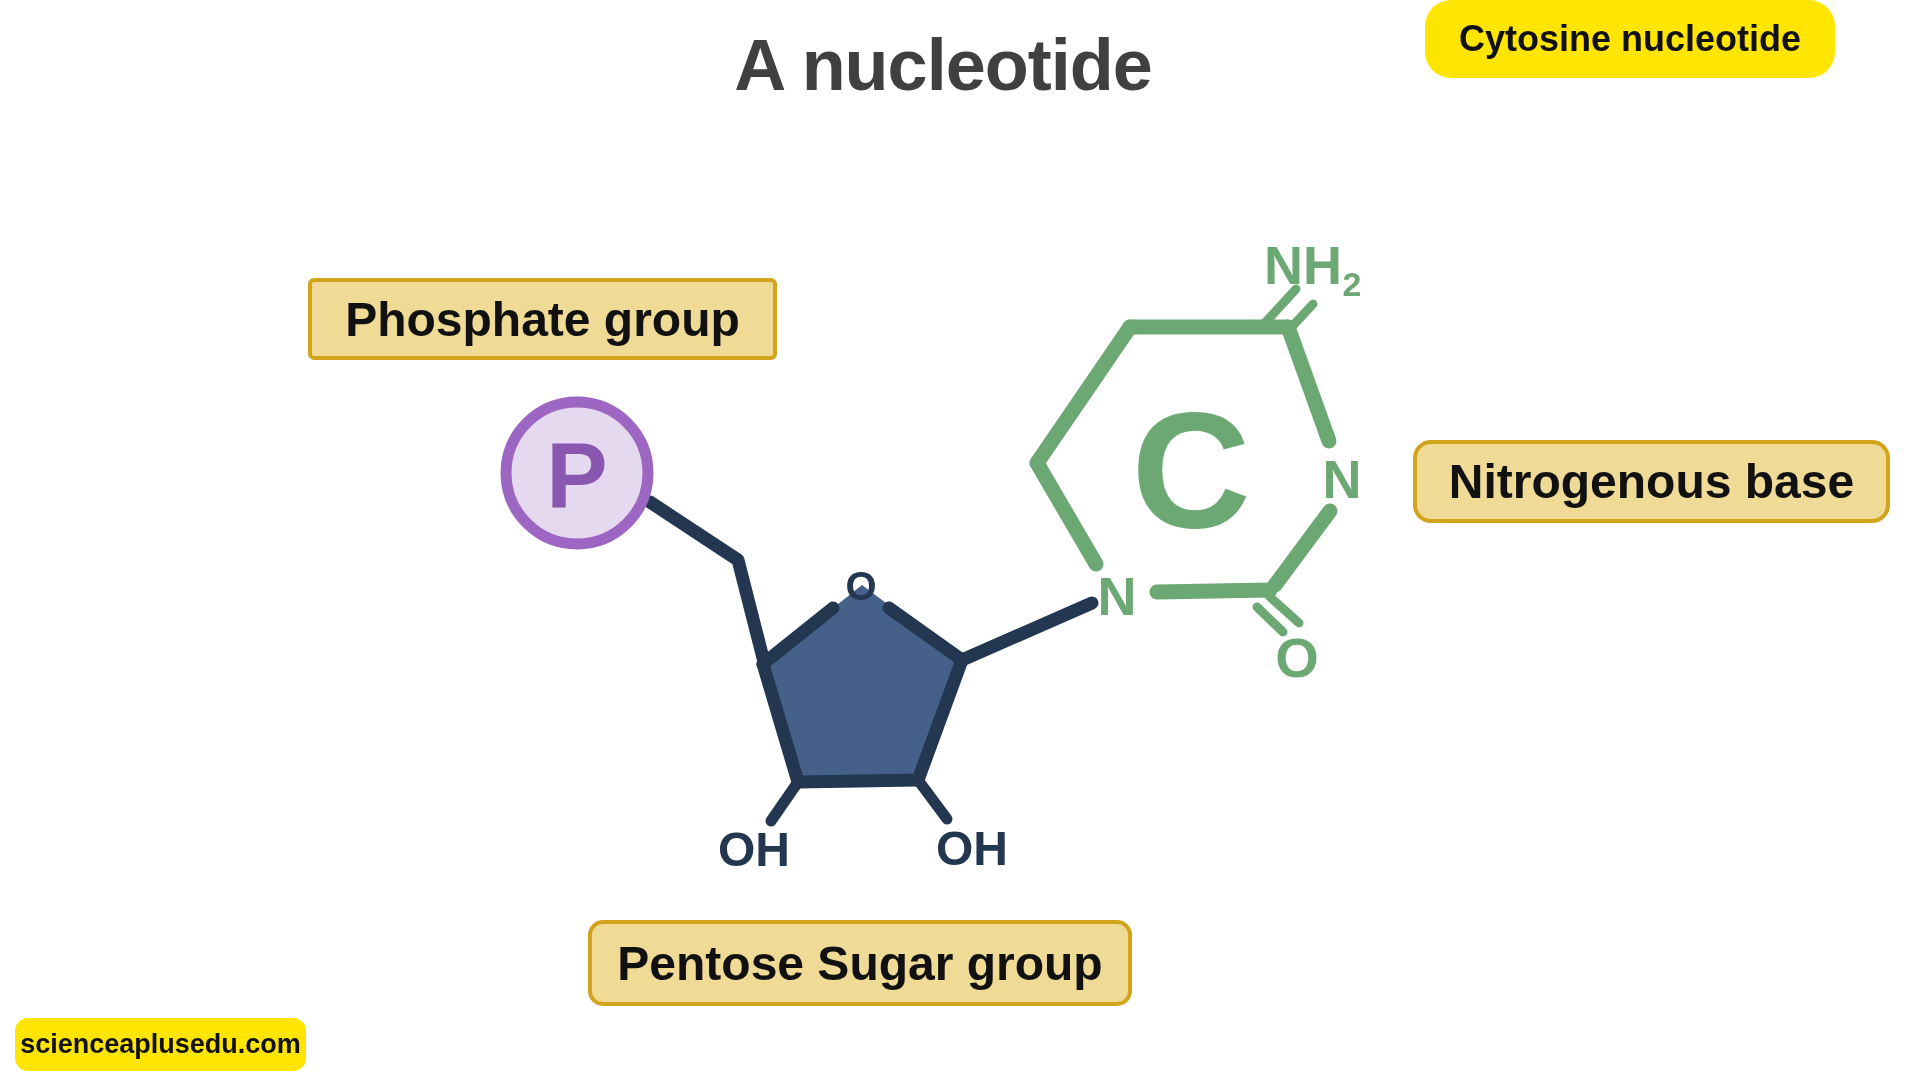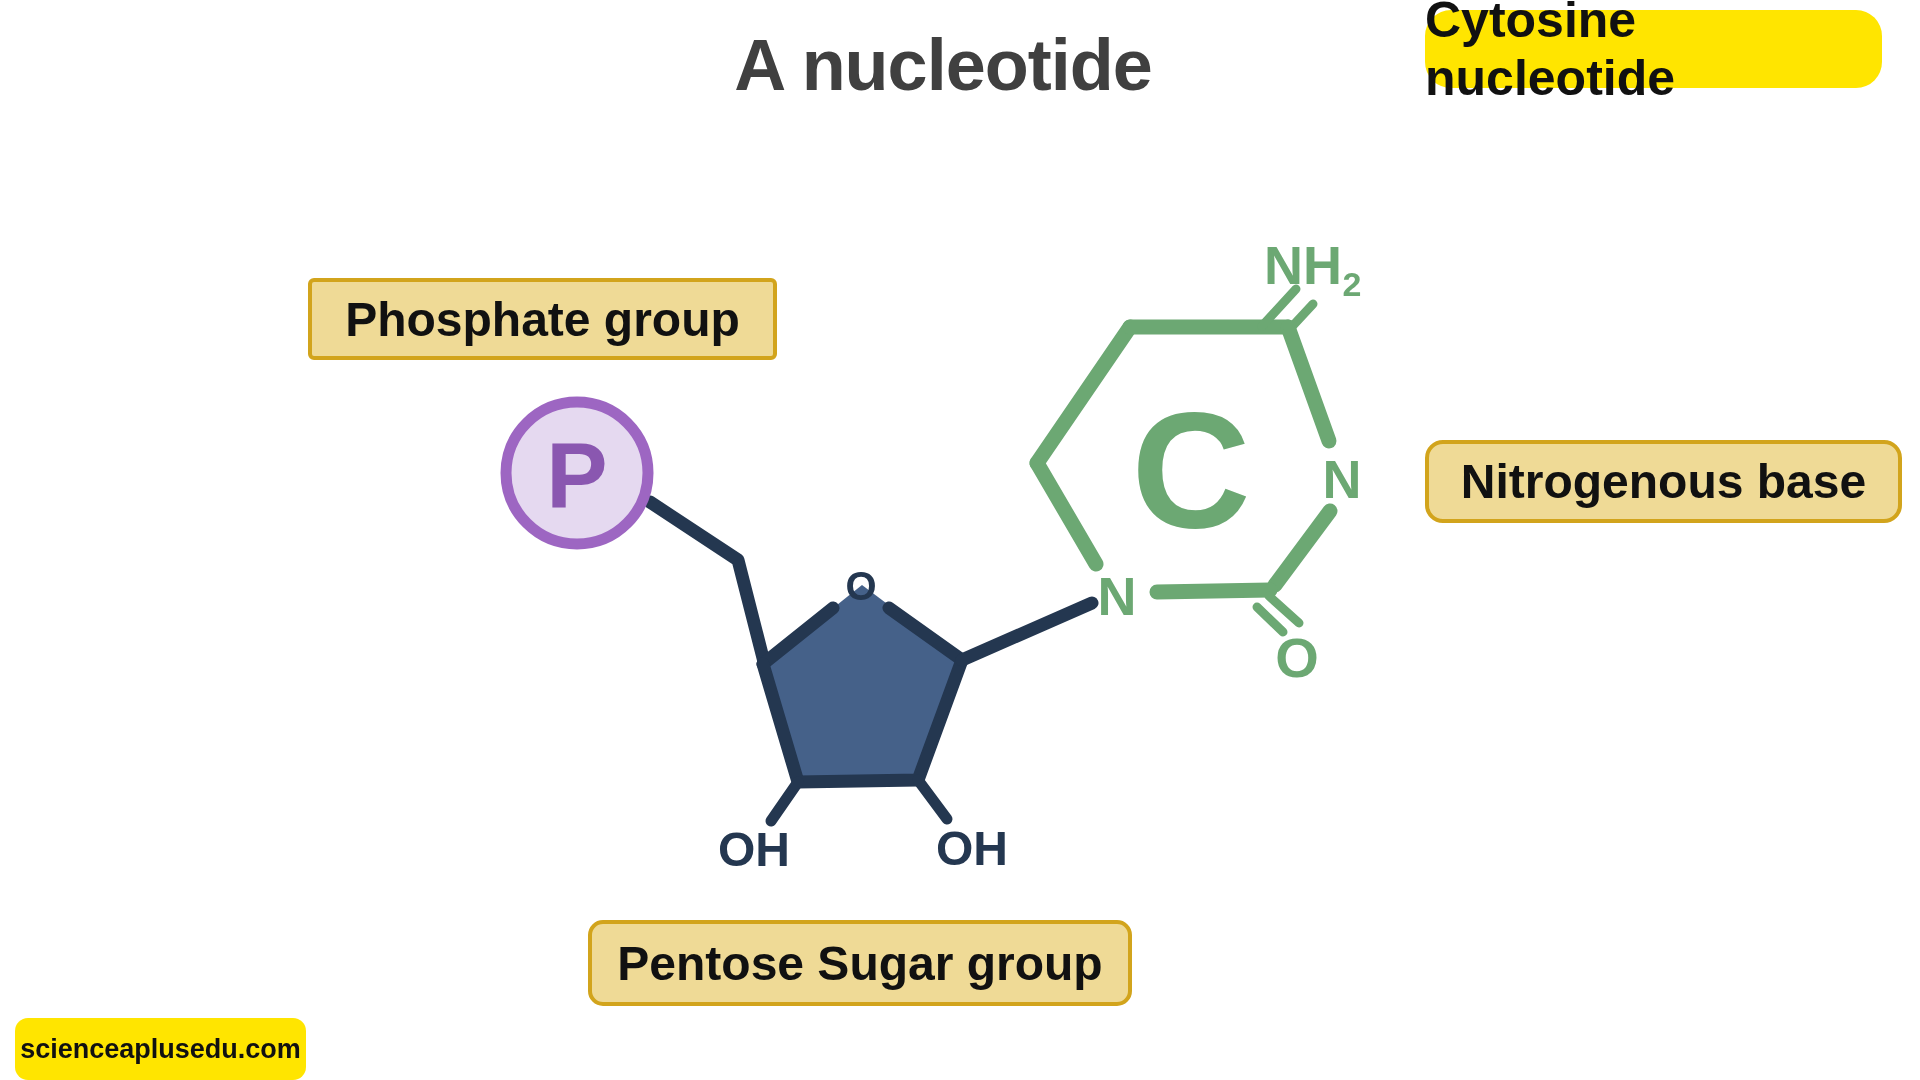--- a/index.html
+++ b/index.html
@@ -5,25 +5,25 @@
   html,body{margin:0;padding:0;background:#ffffff;}
   body{width:1920px;height:1080px;position:relative;overflow:hidden;
        font-family:"Liberation Sans","DejaVu Sans",sans-serif;}
   .abs{position:absolute;}
   .title{left:693px;top:24px;width:500px;text-align:center;
          font-size:72px;font-weight:bold;letter-spacing:-1px;color:#404040;}
   .pill{display:flex;align-items:center;justify-content:center;
         font-weight:bold;color:#111111;box-sizing:border-box;}
   .pill-yellow{background:#FFE500;border-radius:26px;}
   .pill-tan{background:#EFDA96;border:4px solid #D2A41C;border-radius:18px;}
-  .lbl-cytosine{left:1425px;top:10px;width:457px;height:78px;font-size:50px;}
+  .lbl-cytosine{left:1425px;top:0;width:410px;height:78px;font-size:36px;}
   .lbl-phosphate{left:308px;top:278px;width:469px;height:82px;font-size:48px;border-radius:6px;}
-  .lbl-nitrogenous{left:1413px;top:440px;width:477px;height:83px;font-size:48px;margin-left:12px;}
+  .lbl-nitrogenous{left:1413px;top:440px;width:477px;height:83px;font-size:48px;}
   .lbl-pentose{left:588px;top:920px;width:544px;height:86px;font-size:48px;border-radius:15px;}
-  .watermark{left:15px;top:1018px;width:291px;height:62px;font-size:27px;
+  .watermark{left:15px;top:1018px;width:291px;height:53px;font-size:27px;
              border-radius:13px;}
   svg{position:absolute;left:0;top:0;}
   svg text{font-family:"Liberation Sans","DejaVu Sans",sans-serif;font-weight:bold;}
   .navy-txt{fill:#243750;}
   .green-txt{fill:#6CA873;}
 </style>
 </head>
 <body>
 
 <svg width="1920" height="1080" viewBox="0 0 1920 1080">

